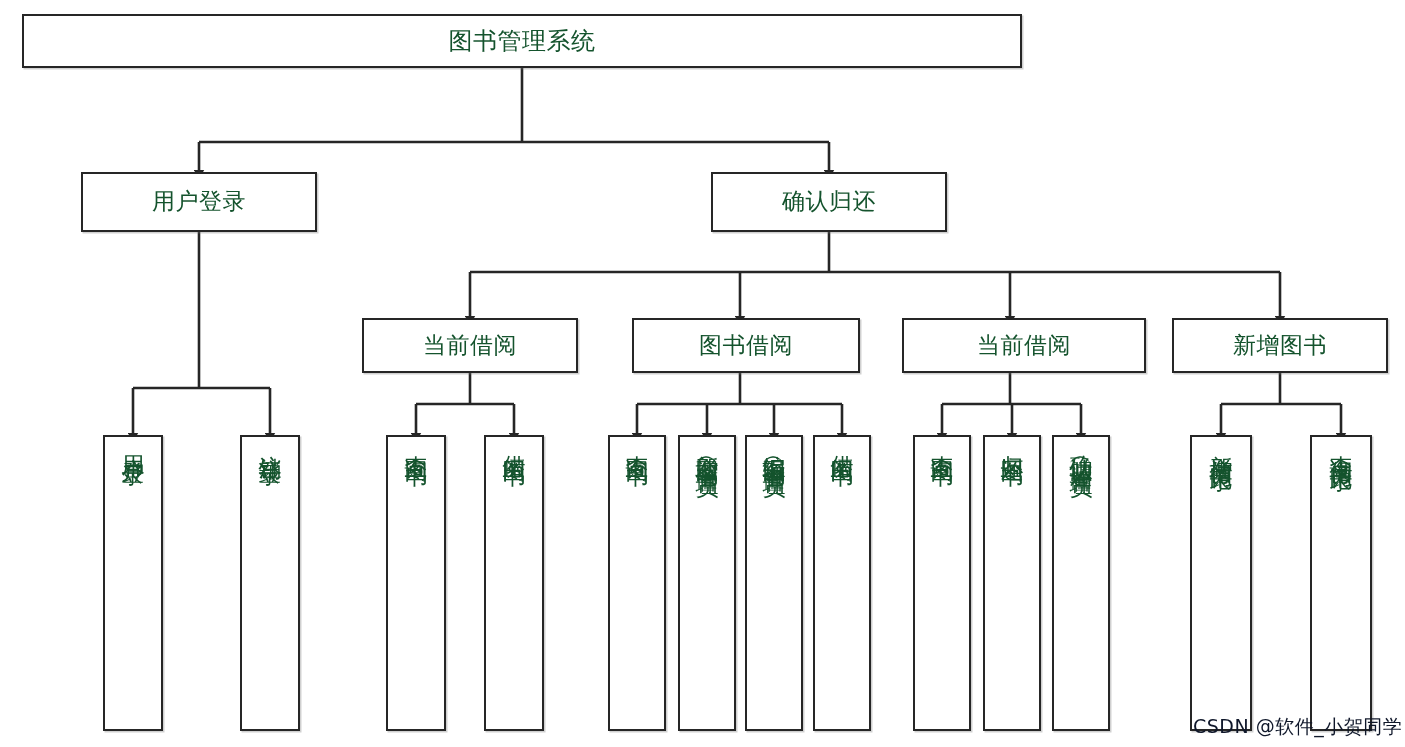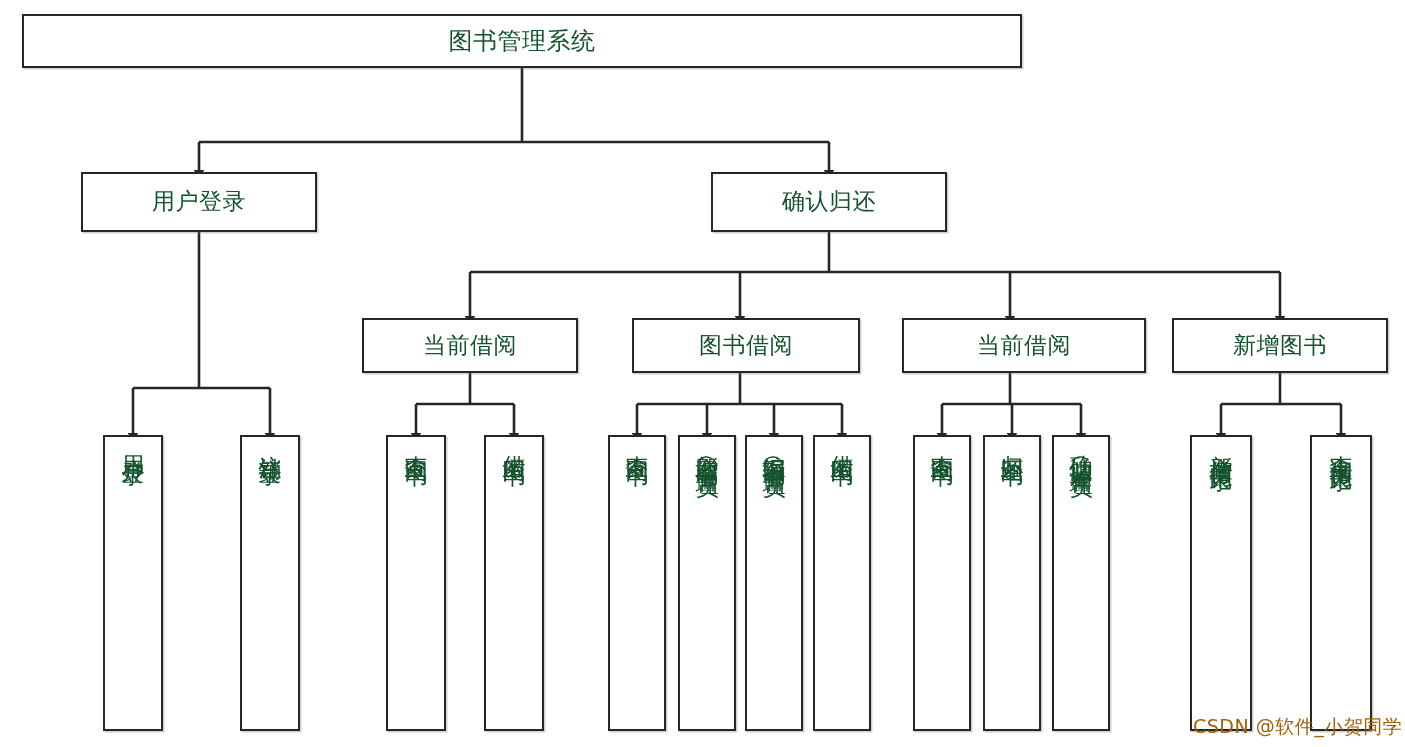--- a/index.html
+++ b/index.html
@@ -51,21 +51,21 @@
   .node.vertical .label {
     writing-mode: vertical-rl;
     text-orientation: upright;
     white-space: nowrap;
     letter-spacing: 3px;
     font-size: 23px;
   }
   .node.root .label { font-size: 24px; }
   .watermark {
     position: absolute;
-    color: #a16207;
+    color: #0f172a;
     font-size: 19px;
     white-space: nowrap;
     letter-spacing: 0.5px;
   }
 </style>
 </head>
 <body>
 
 <div id="canvas">
   <svg id="edges" viewBox="0 0 1405 747">

